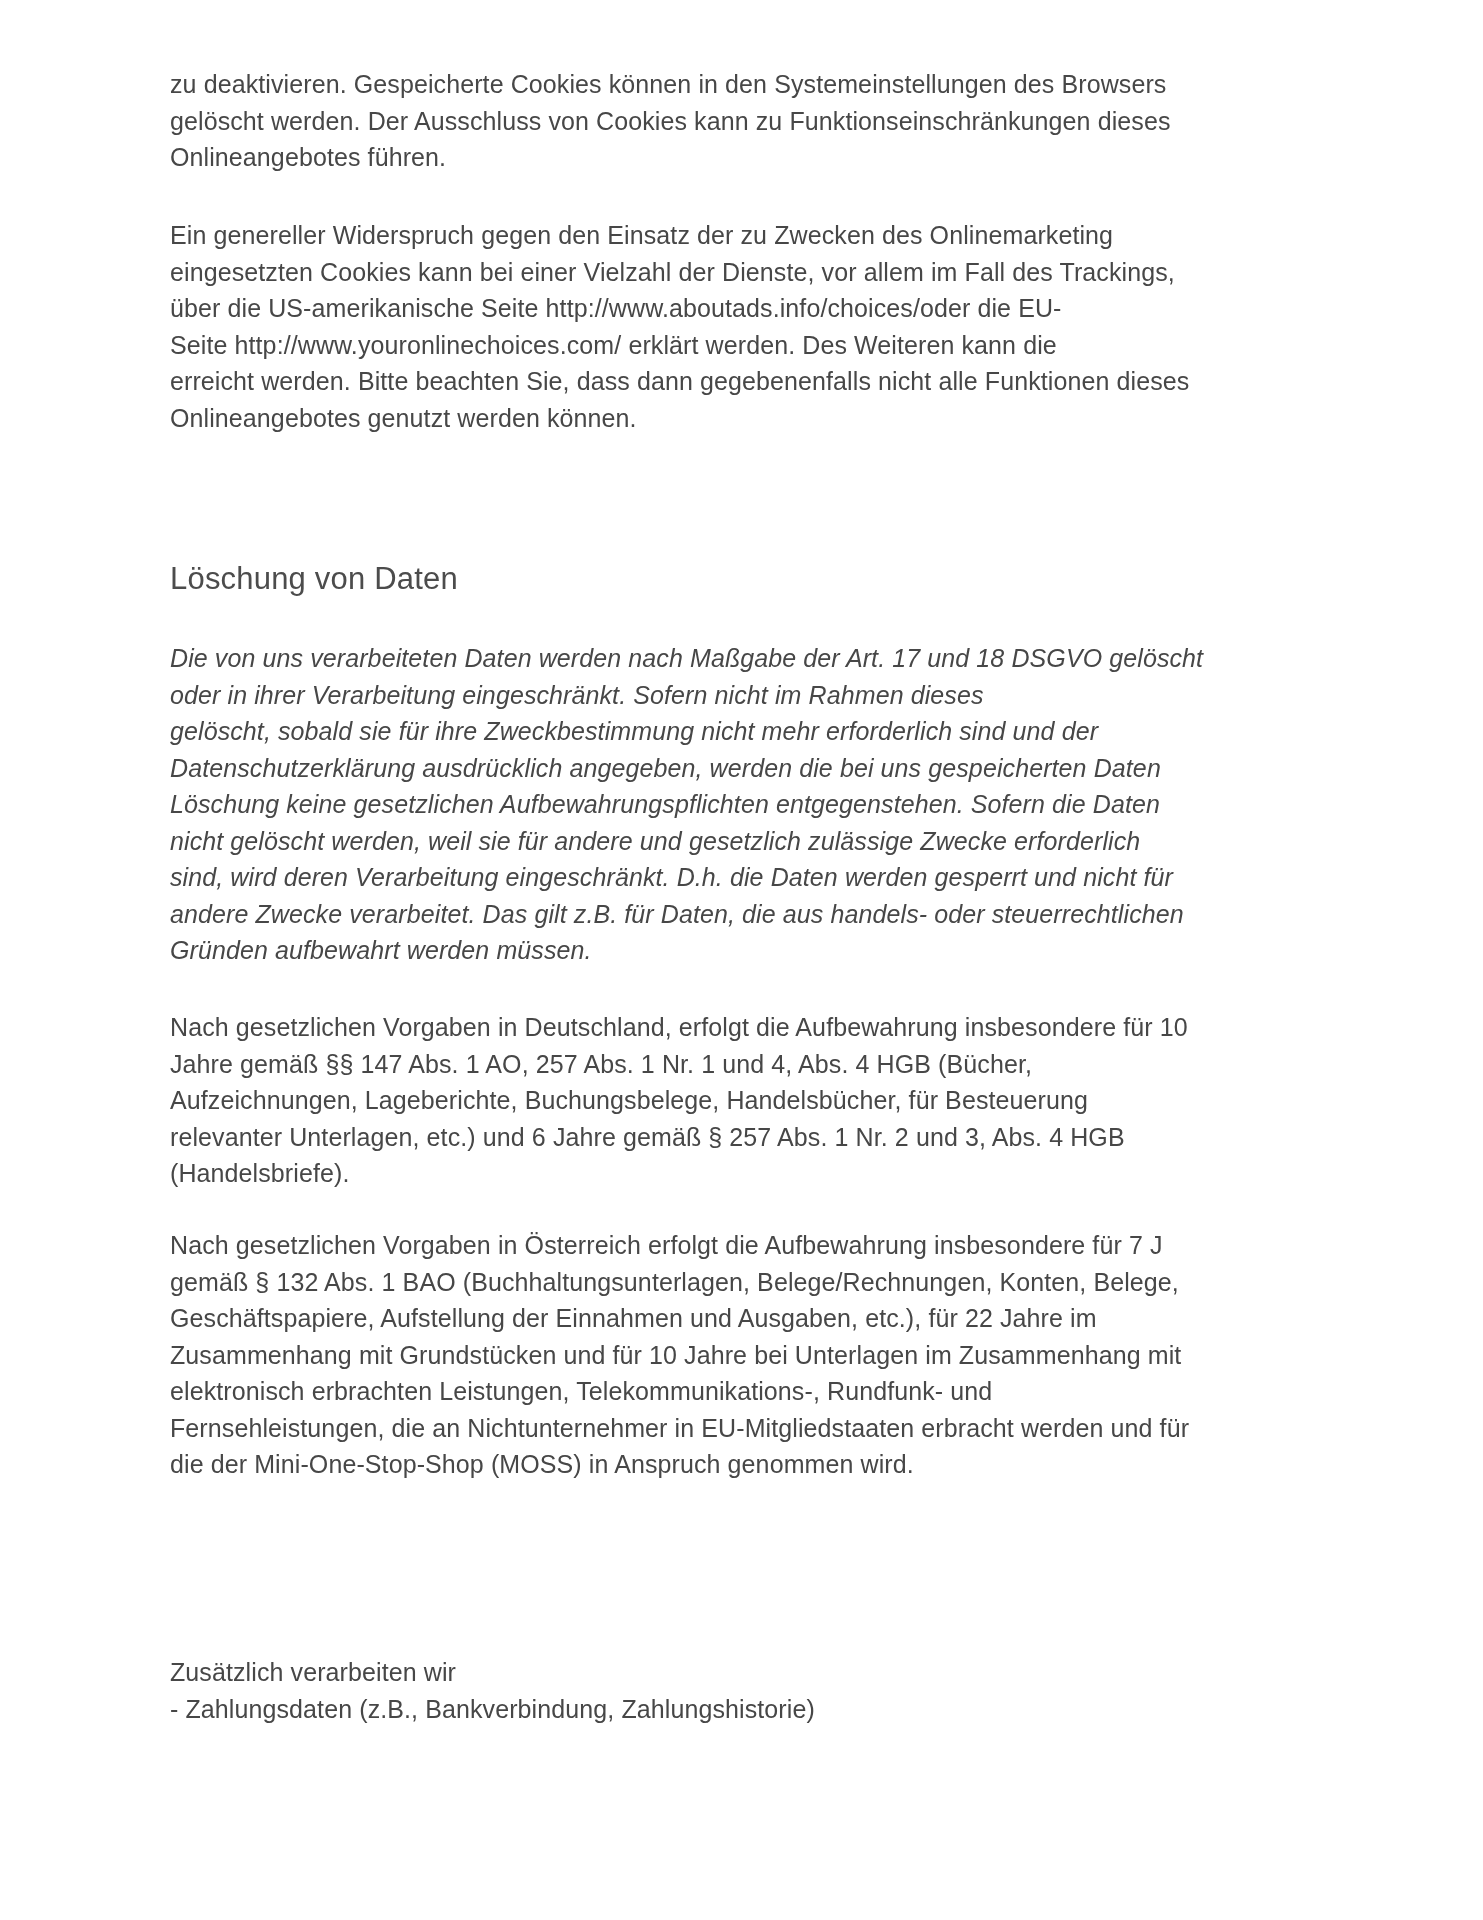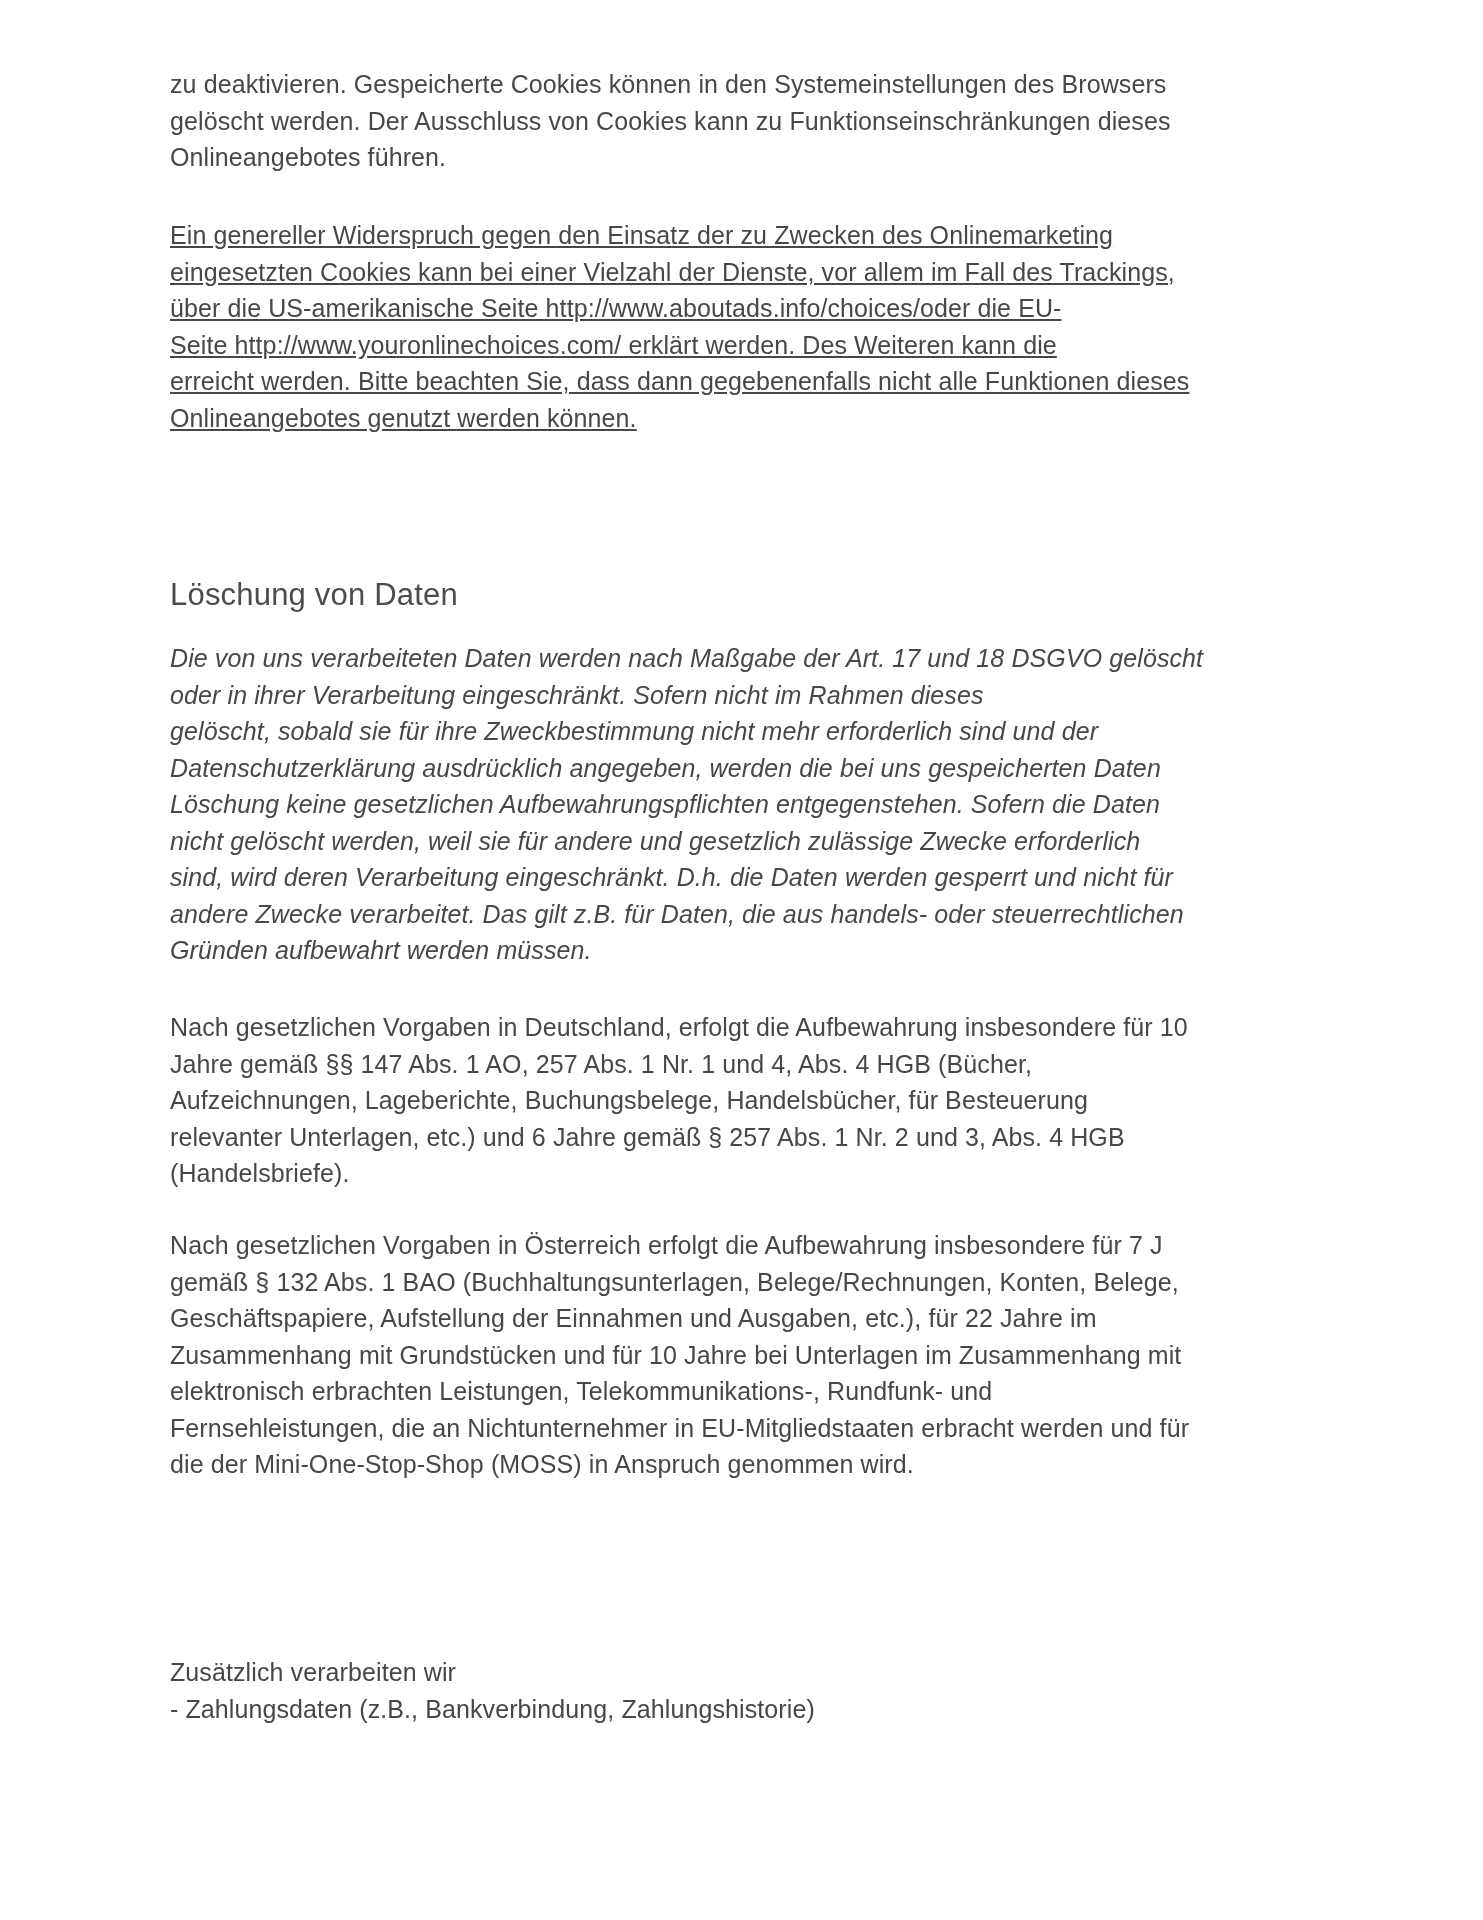--- a/index.html
+++ b/index.html
@@ -29,25 +29,24 @@
   }
   .heading {
     position: absolute;
     left: 170px;
     font-size: 31px;
     line-height: 42px;
     font-weight: 400;
     letter-spacing: 0.2px;
     white-space: pre;
     color: #4c4c4c;
-    margin-top: 16px;
   }
   
   #p1 { top: 66px; }
-  #p2 { top: 217px; text-decoration: underline; }
+  #p2 { top: 217px; }
   #h1 { top: 558px; }
   #p3 { top: 640px; font-style: italic; }
   #p4 { top: 1009px; }
   #p5 { top: 1227px; }
   #h2 { top: 1571px; }
   #p6 { top: 1654px; }
 </style>
 </head>
 <body>
 

